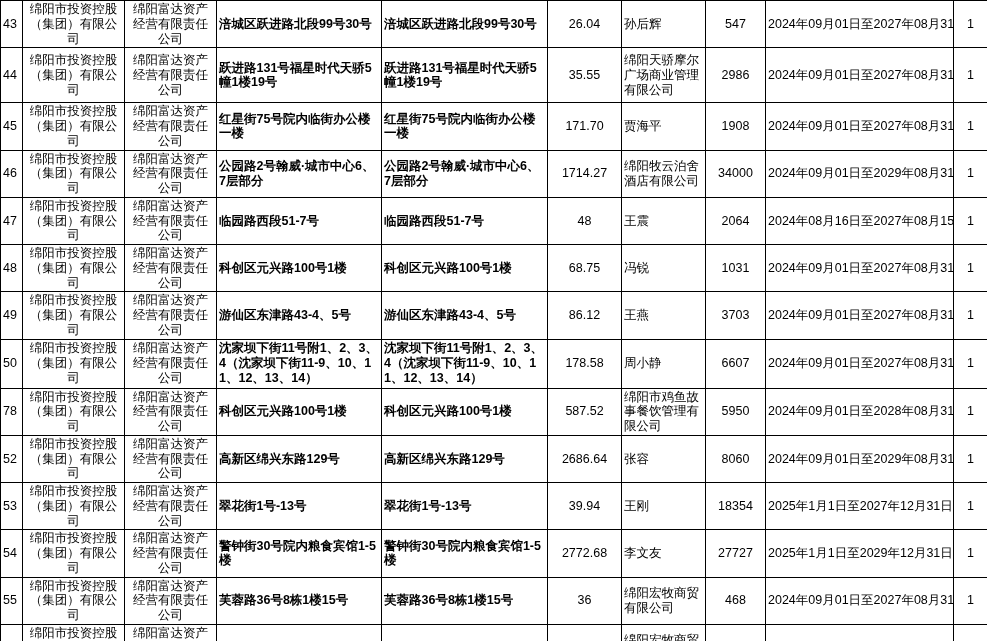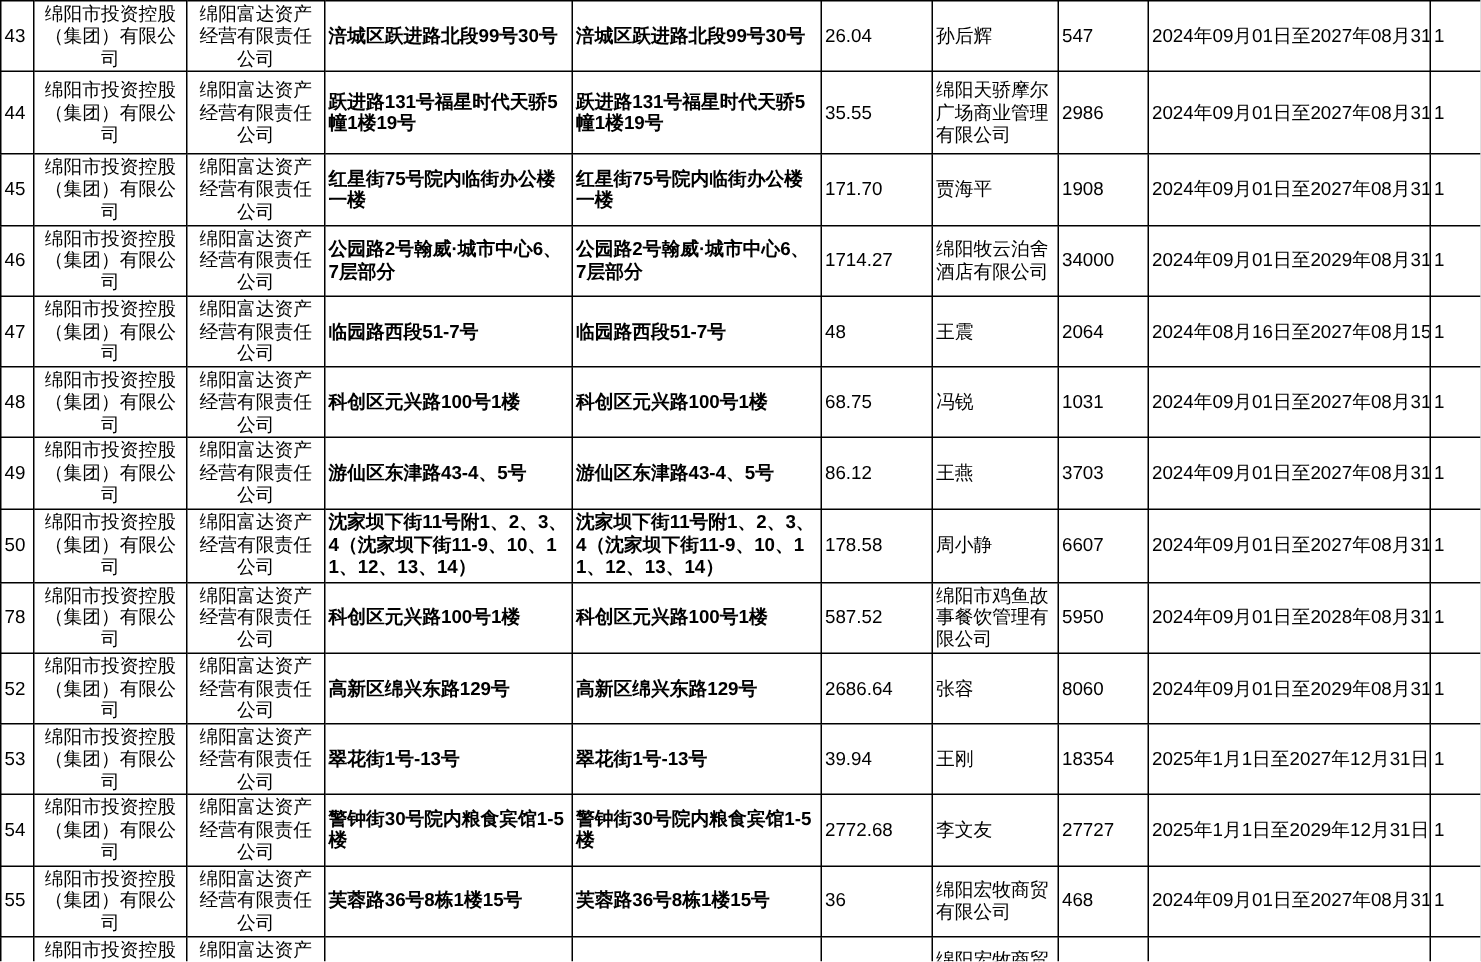--- a/index.html
+++ b/index.html
@@ -18,21 +18,21 @@
     font-size: 12.5px;
     line-height: 1.18;
     padding: 1px 2px;
     vertical-align: middle;
     word-break: break-all;
   }
   td.c-no     { text-align: left; padding: 1px 0; margin-top: 44px; }
   td.c-owner  { text-align: center; font-size: 12px; padding: 1px 1px; margin-left: 20px; }
   td.c-oper   { text-align: center; font-size: 12px; padding: 1px 1px; }
   td.c-addr   { text-align: left; font-weight: bold; }
-  td.c-num    { }
+  td.c-num    { text-align: center; }
   td.c-tenant { text-align: left; }
   td.c-term   { text-align: center; font-size: 11.5px; white-space: nowrap; padding: 1px 1px; }
 </style>
 </head>
 <body>
 
 <div class="page">
   <table class="lease-table">
     <colgroup>
       <col style="width:22px">

